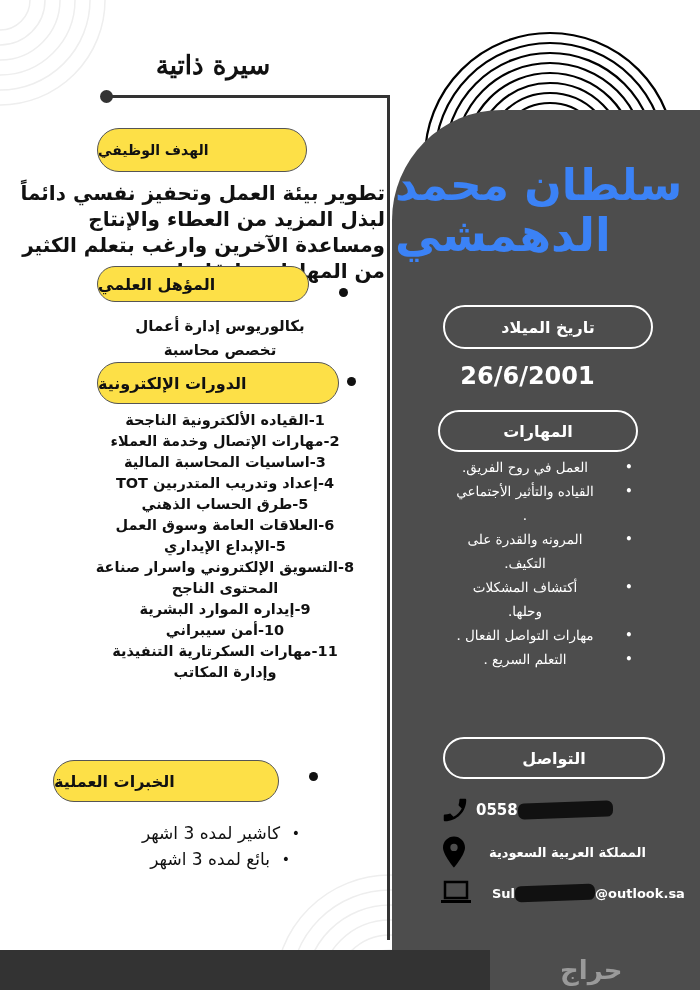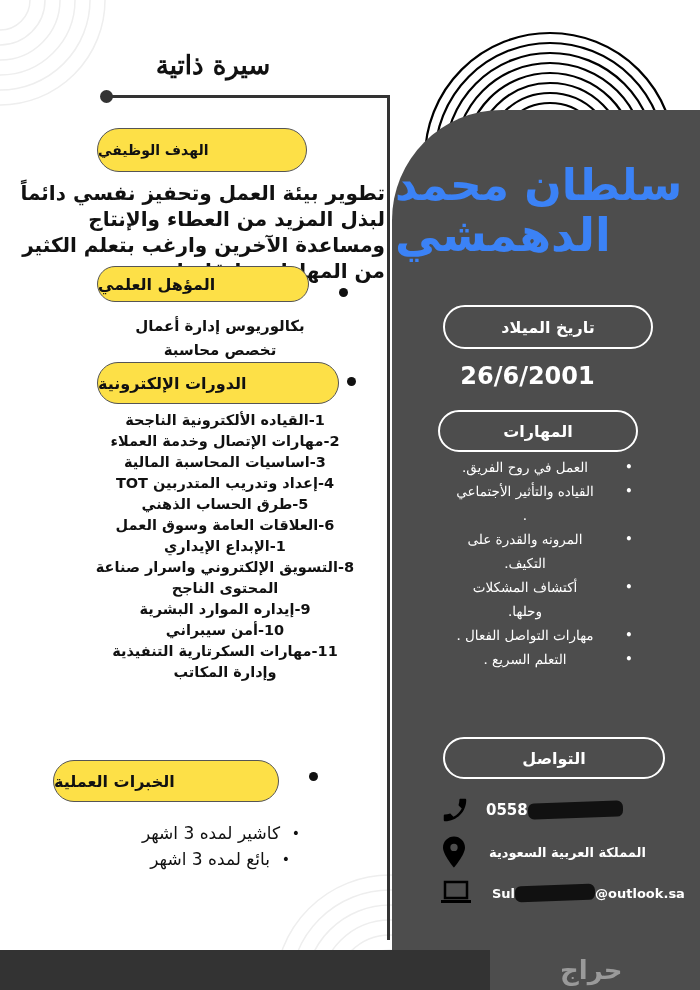--- a/index.html
+++ b/index.html
@@ -98,21 +98,21 @@
   <span>الدورات الإلكترونية</span>
 </div>
 <div class="bullet-dot" style="left:347px; top:377px;"></div>
 <div class="text-block courses">
   <div>1-القياده الألكترونية الناجحة</div>
   <div>2-مهارات الإتصال وخدمة العملاء</div>
   <div>3-اساسيات المحاسبة المالية</div>
   <div>4-إعداد وتدريب المتدربين TOT</div>
   <div>5-طرق الحساب الذهني</div>
   <div>6-العلاقات العامة وسوق العمل</div>
-  <div>1-الإبداع الإيداري</div>
+  <div>5-الإبداع الإيداري</div>
   <div>8-التسويق الإلكتروني واسرار صناعة المحتوى الناجح</div>
   <div>9-إيداره الموارد البشرية</div>
   <div>10-أمن سيبراني</div>
   <div>11-مهارات السكرتارية التنفيذية وإدارة المكاتب</div>
 </div>
 
 <div class="pill" style="left:53px; top:760px; width:226px; height:42px; font-size:16px;">
   <span>الخبرات العملية</span>
 </div>
 <div class="bullet-dot" style="left:309px; top:772px;"></div>
@@ -161,21 +161,21 @@
 </ul>
 
 <div class="pill-dark" style="left:443px; top:737px; width:222px; height:42px;">
   <span>التواصل</span>
 </div>
 
 <div class="contact-row" style="left:440px; top:795px; font-size:15px;">
   <svg width="30" height="30" viewBox="0 0 24 24">
     <path fill="#000" d="M6.6 10.8c1.4 2.8 3.8 5.1 6.6 6.6l2.2-2.2c.3-.3.7-.4 1-.2 1.1.4 2.3.6 3.6.6.6 0 1 .4 1 1V20c0 .6-.4 1-1 1C10.6 21 3 13.4 3 4c0-.6.4-1 1-1h3.5c.6 0 1 .4 1 1 0 1.3.2 2.5.6 3.6.1.3 0 .7-.2 1L6.6 10.8z" transform="scale(-1,1) translate(-24,0)"></path>
   </svg>
-  <span style="margin-left:16px;">0558</span>
+  <span style="margin-left:6px;">0558</span>
   <span class="redact" style="width:95px;"></span>
 </div>
 
 <div class="contact-row" style="left:443px; top:836px; font-size:13px;">
   <svg width="22" height="32" viewBox="0 0 24 34">
     <path fill="#000" d="M12 0C5.4 0 0 5.4 0 12c0 8 12 22 12 22s12-14 12-22C24 5.4 18.6 0 12 0zm0 16a4 4 0 1 1 0-8 4 4 0 0 1 0 8z"></path>
   </svg>
   <span style="margin-left:24px; direction:rtl;">المملكة العربية السعودية</span>
 </div>
 

